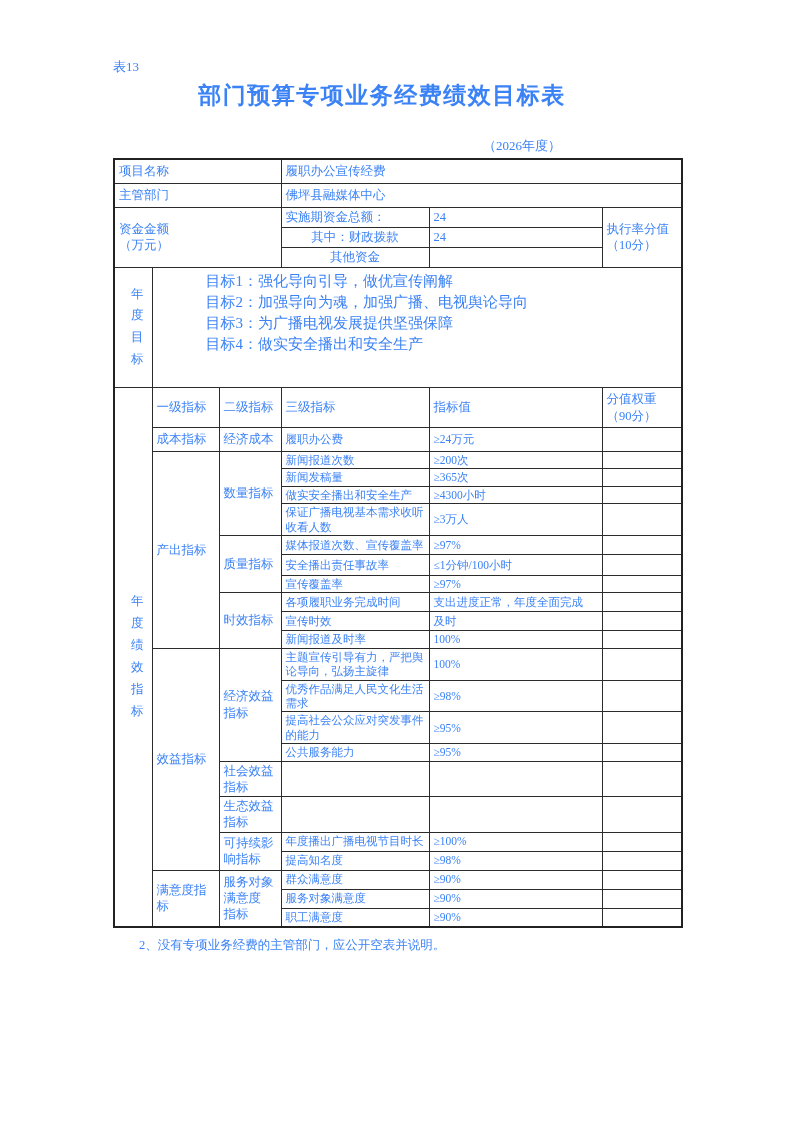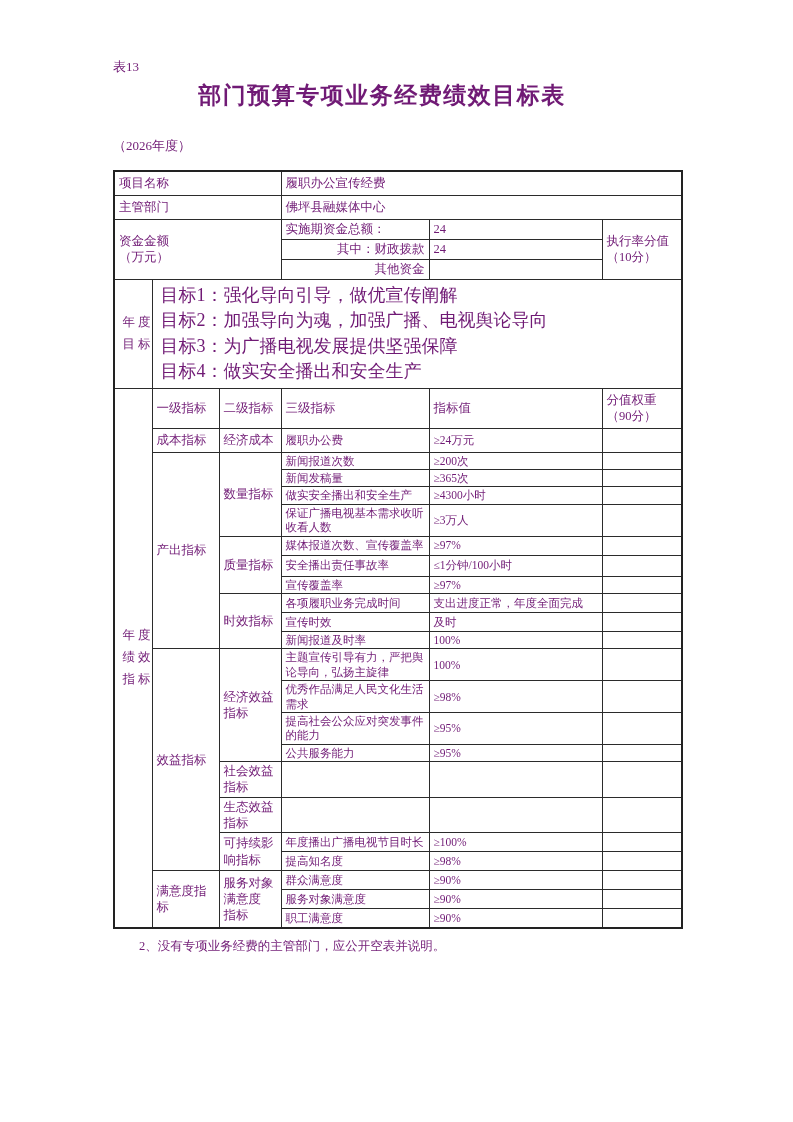--- a/index.html
+++ b/index.html
@@ -1,55 +1,55 @@
 <!DOCTYPE html>
 <html><head>
 <meta charset="utf-8">
 <style>
   html,body{margin:0;padding:0;background:#ffffff;}
   .sheet{
     position:relative;
     width:793px;height:1004px;
     background:#ffffff;
     font-family:"Liberation Serif","DejaVu Serif",serif;
-    color:#701a75;
+    color:#3b82f6;
     overflow:hidden;
   }
   .content{position:absolute;left:113px;top:58px;width:568px;}
   .table-no{font-size:13px;display:block;}
   .doc-title{
     font-family:Liberation Mono, monospace;
     font-size:23px;font-weight:700;letter-spacing:1.5px;
     text-align:center;margin:4px 30px 0 0;
   }
   .doc-year{
-    font-size:13px;text-align:left;
-    margin:26px 120px 15px 0;
+    font-size:13px;text-align:right;
+    margin:26px 120px 3px 0;
   }
   table.main{
     border-collapse:collapse;table-layout:fixed;
     width:568px;
     border:2px solid #222;
   }
   td{
     border:1px solid #2b2b2b;
     padding:1px 4px;
     font-size:12.5px;
     line-height:1.3;
     vertical-align:middle;
     overflow:hidden;
     word-break:break-all;
   }
   td.c{text-align:left;}
-  td.r{text-align:right;}
+  td.r{text-align:center;}
   td.v{font-size:11.5px;text-align:left;line-height:1.25;}
   td.pre{white-space:pre-line;}
-  td.vlabel{white-space:pre-line;line-height:1.75;padding:1px;text-align:right;}
+  td.vlabel{white-space:pre-line;line-height:1.75;padding:16px;text-align:left;}
   td.goals{vertical-align:top;padding:3px 2px 3px 8px;}
-  .goal-line{font-size:18px;line-height:1.42;}
+  .goal-line{font-size:15px;line-height:1.42;margin-left:45px;}
   tr.r-info{height:24px;}
   tr.r-fund{height:20px;}
   tr.r-goal{height:76px;}
   tr.r-head{height:40px;}
   .notes{margin-top:9px;font-size:12.5px;line-height:1.4;}
   .notes .n2{padding-left:26px;}
 </style>
 </head>
 <body>
 

